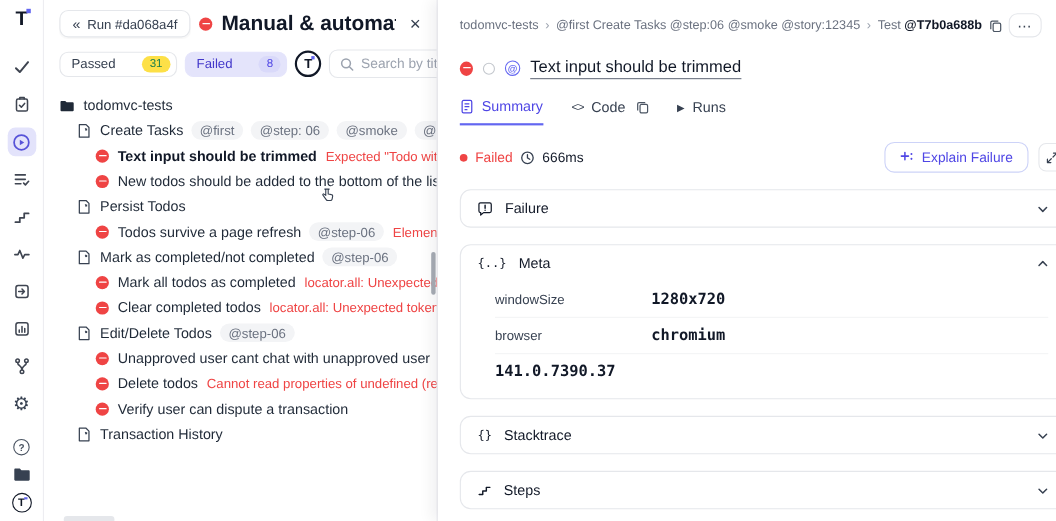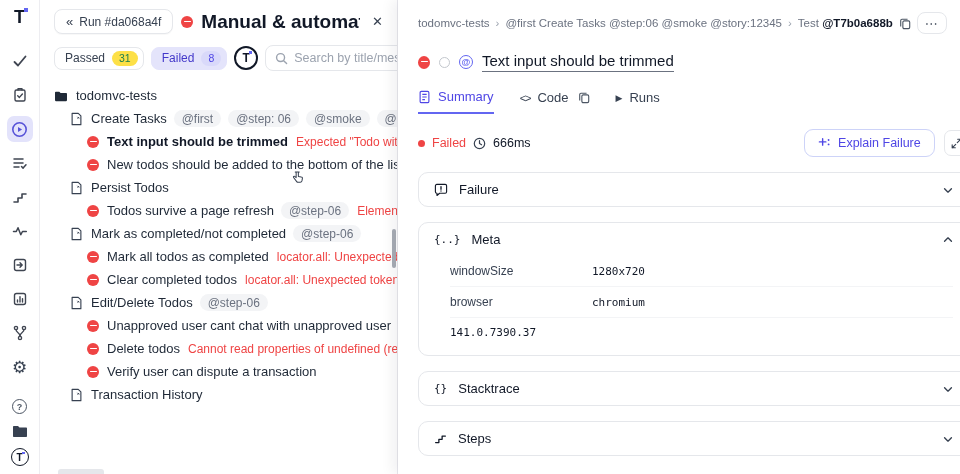--- a/index.html
+++ b/index.html
@@ -33,21 +33,21 @@
     padding:4px 11px; font-size:12px; color:#374151; background:#fff; cursor:pointer;
     box-shadow:0 1px 1px rgba(0,0,0,.03); white-space:nowrap; }
   .run-btn .laquo { font-size:13px; color:#374151; }
   .fail-ico { width:12px; height:12px; flex:0 0 12px; border-radius:50%; background:#ef4444; position:relative; }
   .fail-ico::after { content:""; position:absolute; left:2.5px; top:5.1px; width:7px; height:1.8px; background:#fff; border-radius:1px; }
   .tp-title { font-size:19px; font-weight:bold; color:#111827; flex:1; min-width:0;
     white-space:nowrap; overflow:hidden; }
   .tp-close { font-size:13px; color:#374151; cursor:pointer; padding:0 4px; }
 
   .tp-filters { display:flex; align-items:center; gap:7px; padding:11px 0 0 14px; white-space:nowrap; }
-  .chip { display:inline-flex; align-items:center; gap:7px; border:1px solid #e5e7eb; border-radius:8px;
+  .chip { display:inline-flex; align-items:center; gap:24px; border:1px solid #e5e7eb; border-radius:8px;
     background:#fff; padding:3px 5px 3px 10px; font-size:12px; color:#374151; cursor:pointer; }
   .chip.active { background:#e4e4fb; border-color:#e4e4fb; color:#4338ca; }
   .count { border-radius:9px; font-size:10.5px; padding:1.5px 7px; }
   .count.green  { background:#fde047; color:#1a7f4e; }
   .count.purple { background:#d9d9fa; color:#4f46e5; }
   .count.amber  { background:#fcefcd; color:#d97706; }
   .t-round { width:24px; height:24px; flex:0 0 24px; border:2px solid #111827; border-radius:50%;
     display:flex; align-items:center; justify-content:center; font-weight:bold; font-size:12px; color:#111827; cursor:pointer; position:relative; }
   .t-round i { font-style:normal; position:relative; }
   .t-round i::after { content:""; position:absolute; right:-2px; top:0; width:2.5px; height:2.5px; background:#6366f1; }
@@ -102,21 +102,21 @@
     display:flex; align-items:center; justify-content:center; cursor:pointer; color:#374151; }
 
   .card { border:1px solid #e5e7eb; border-radius:10px; margin-top:15px; background:#fff; }
   .card-h { display:flex; align-items:center; gap:11px; padding:9px 15px; font-size:13px; color:#111827; cursor:pointer; }
   .card-h .chev { margin-left:auto; color:#374151; display:flex; }
   .brace { font-family:"DejaVu Sans Mono", monospace; font-size:11px; color:#111827; }
   .meta-table { padding:0 16px 8px 31px; }
   .meta-row { display:flex; align-items:center; padding:8px 0; font-size:12px; }
   .meta-row:not(:last-child) { border-bottom:1px solid #f3f4f6; }
   .meta-key { width:142px; color:#374151; }
-  .meta-val { font-family:"DejaVu Sans Mono", monospace; font-size:11px; color:#111827; }
+  .meta-val { font-family:"DejaVu Sans Mono", monospace; font-size:14px; color:#111827;font-weight:bold; }
 </style>
 </head>
 <body>
 
 <div class="app">
 
   <div class="rail">
     <div class="logo">T</div>
     <div class="rail-nav">
       <div class="rail-btn">

